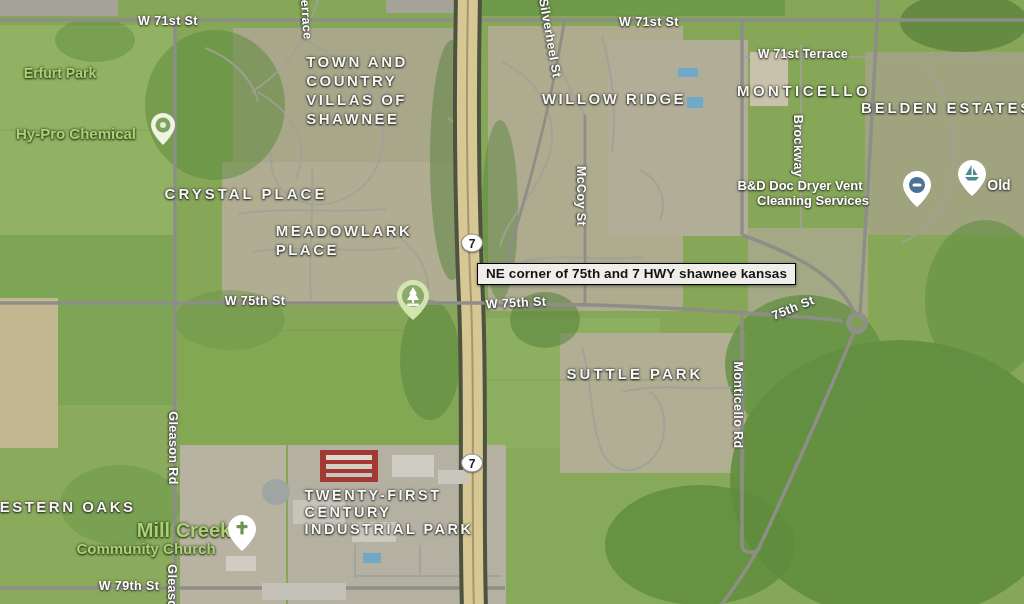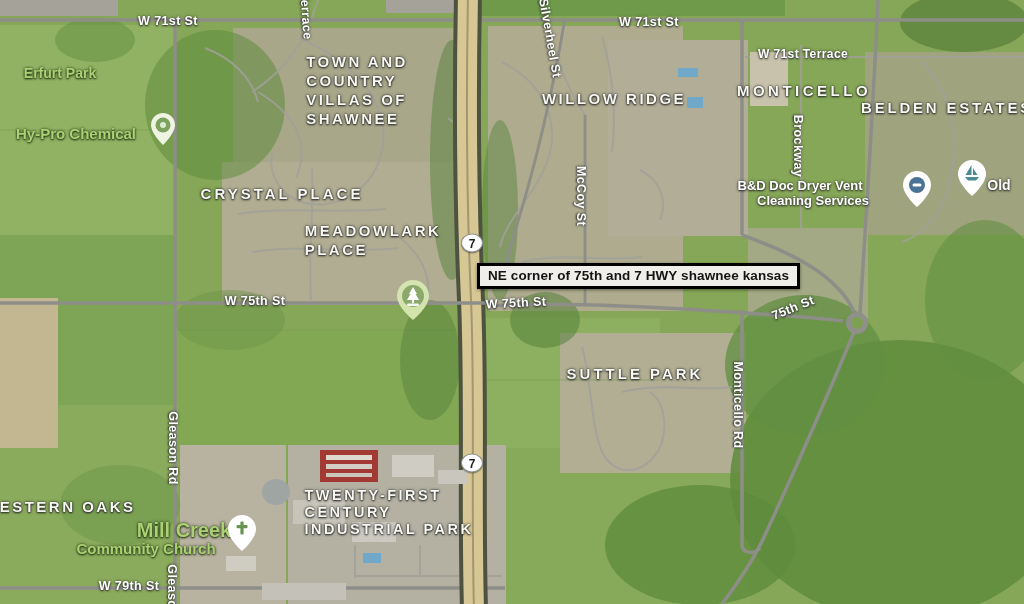--- a/index.html
+++ b/index.html
@@ -26,21 +26,21 @@
     text-shadow:0 1px 2px rgba(30,45,15,.95),0 0 3px rgba(20,35,10,.9);
     transform:translateX(-50%);text-align:center;line-height:18px;
   }
   .poi-white{
     color:#ffffff;font-weight:600;font-size:13px;line-height:15px;
     text-shadow:0 1px 2px rgba(40,40,40,.95),0 0 3px rgba(40,40,40,.85);
     transform:translateX(-50%);text-align:left;
   }
   .tooltip-box{
     position:absolute;left:477px;top:263px;background:#efeeea;
-    border:3px solid #000000;color:#141414;font-size:13.5px;font-weight:700;
+    border:1px solid #000000;color:#141414;font-size:13.5px;font-weight:700;
     padding:2px 8px 3px 8px;box-shadow:0 1px 3px rgba(0,0,0,.45);
     white-space:nowrap;letter-spacing:.1px;
   }
   .shield{
     position:absolute;width:22px;height:19px;background:#fdfdfd;
     border:1px solid #8f8f8f;border-radius:50%;box-sizing:border-box;
     display:flex;align-items:center;justify-content:center;
     font-size:12px;font-weight:700;color:#1e1e1e;
     box-shadow:0 1px 1px rgba(0,0,0,.35);transform:translate(-50%,-50%);
   }
@@ -170,22 +170,22 @@
 
   <div class="lbl area-label" style="left:357px;top:52px;">
     <div>TOWN AND</div>
     <div>COUNTRY</div>
     <div>VILLAS OF</div>
     <div>SHAWNEE</div>
   </div>
   <div class="lbl area-label" style="left:614px;top:89px;">WILLOW RIDGE</div>
   <div class="lbl area-label" style="left:772px;top:81px;letter-spacing:3.5px;margin-left:32px;">MONTICELLO</div>
   <div class="lbl area-label" style="left:947px;top:98px;letter-spacing:2.8px;">BELDEN ESTATES</div>
-  <div class="lbl area-label" style="left:246px;top:184px;letter-spacing:3px;margin-left:36px;">CRYSTAL PLACE</div>
-  <div class="lbl area-label" style="left:373px;top:221px;">
+  <div class="lbl area-label" style="left:246px;top:184px;letter-spacing:3px;">CRYSTAL PLACE</div>
+  <div class="lbl area-label" style="left:344px;top:221px;">
     <div>MEADOWLARK</div>
     <div>PLACE</div>
   </div>
   <div class="lbl area-label" style="left:635px;top:364px;letter-spacing:3px;">SUTTLE PARK</div>
   <div class="lbl area-label" style="left:389px;top:487px;font-size:14.5px;line-height:17px;">
     <div>TWENTY-FIRST</div>
     <div>CENTURY</div>
     <div>INDUSTRIAL PARK</div>
   </div>
   <div class="lbl area-label" style="left:47px;top:497px;transform:none;margin-left:-64px;">WESTERN OAKS</div>

